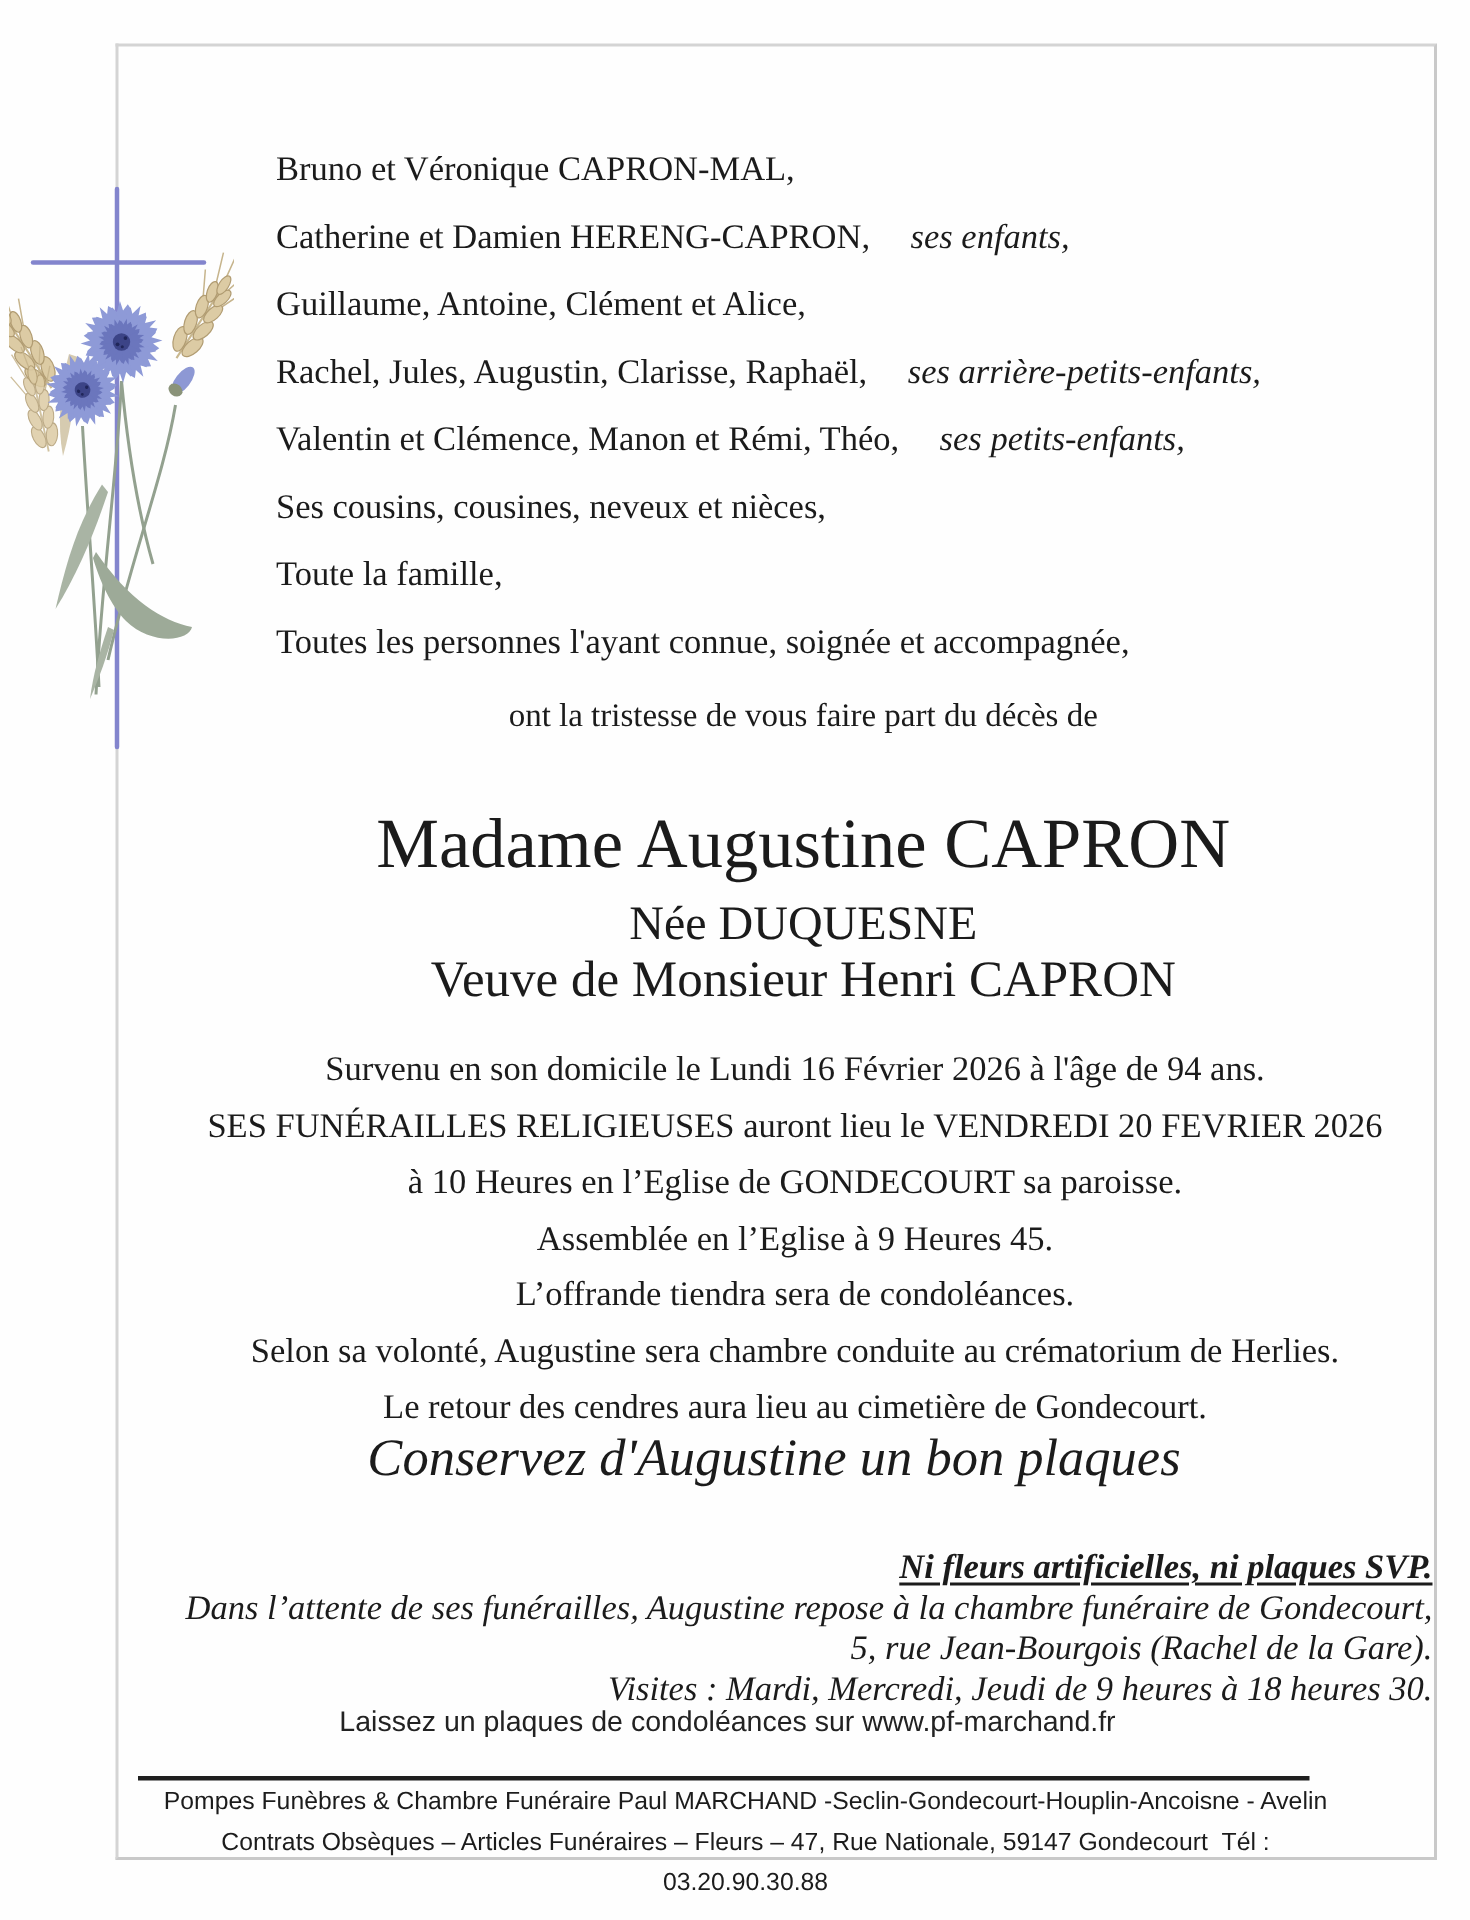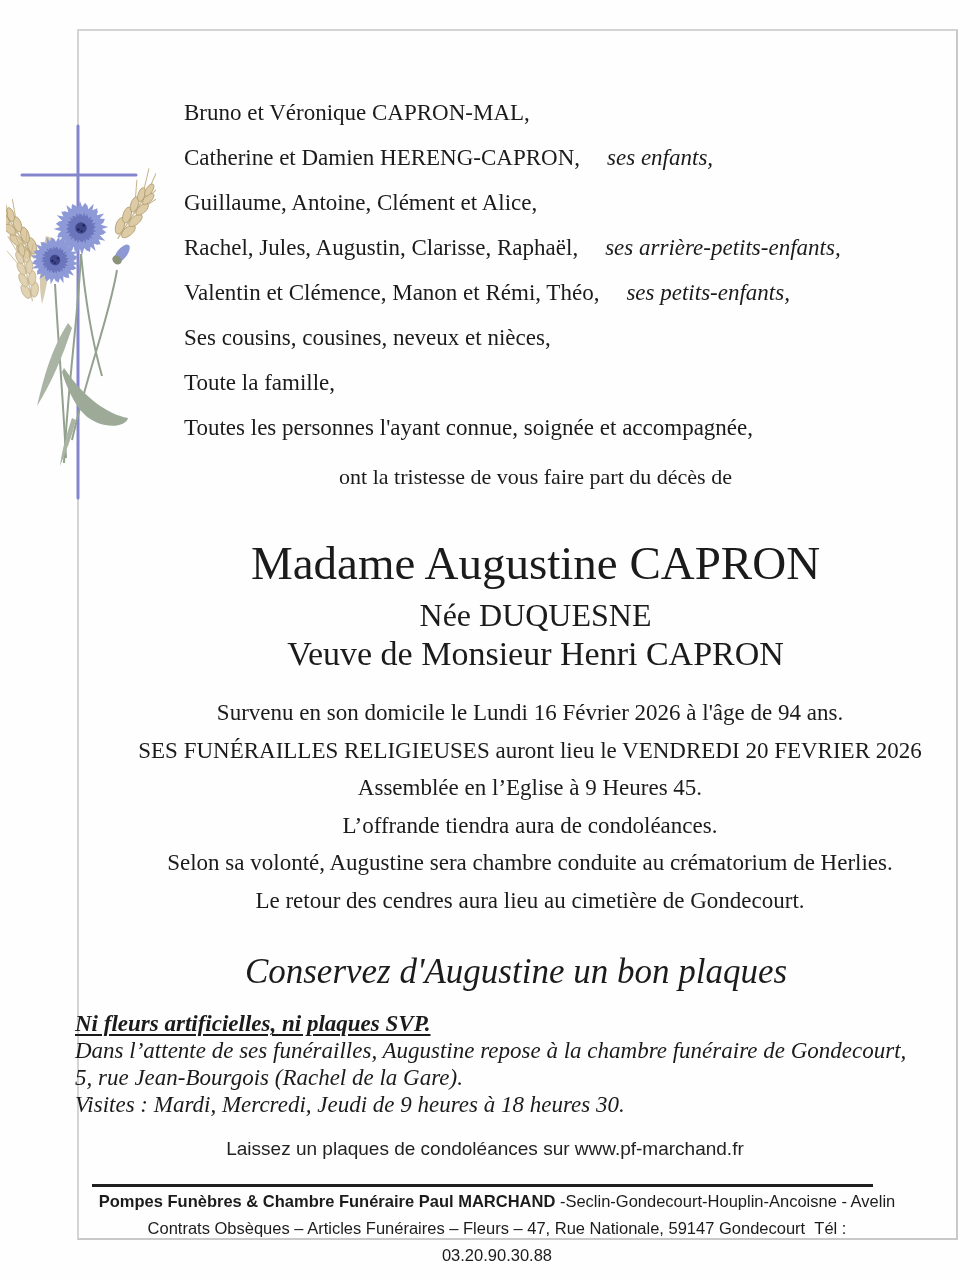--- a/index.html
+++ b/index.html
@@ -19,32 +19,32 @@
   .fam-line{height:45px;line-height:45px;white-space:nowrap;}
   .rel{font-style:italic;}
   .rel:not(:empty){margin-left:27px;}
   .cline{position:absolute;text-align:center;white-space:nowrap;}
   .announce{left:92px;width:887px;top:464px;font-size:22px;}
   .title{left:92px;width:887px;top:536px;font-size:47px;line-height:54px;}
   .maiden{left:92px;width:887px;top:596px;font-size:32px;line-height:38px;font-family:Liberation Serif, serif;}
   .widow{left:92px;width:887px;top:634px;font-size:34px;line-height:40px;}
   .ceremony{position:absolute;left:88px;width:884px;top:694px;font-size:23px;line-height:37.5px;text-align:center;}
   .motto{left:74px;width:884px;top:952px;font-size:35px;line-height:40px;font-style:italic;}
-  .notice{position:absolute;left:75px;width:880px;top:1010px;font-size:23px;line-height:27px;text-align:left;font-style:italic;}
+  .notice{position:absolute;left:75px;width:880px;top:1031px;font-size:23px;line-height:27px;text-align:right;font-style:italic;}
   .no-flowers{font-weight:bold;text-decoration:underline;text-underline-offset:3px;text-decoration-thickness:2px;}
   .condolences{
     position:absolute;left:40px;width:890px;top:1138px;text-align:center;
     font-family:"Liberation Sans","DejaVu Sans",sans-serif;font-size:19px;color:#222;
   }
   .footer-rule{position:absolute;left:92px;top:1184px;width:781px;height:3px;background:#1f1f1f;}
   .footer{
     position:absolute;left:97px;width:800px;top:1188px;text-align:center;
     font-family:"Liberation Sans","DejaVu Sans",sans-serif;font-size:16.5px;line-height:27px;color:#1c1c1c;
   }
-  .f-bold{font-weight:bold;}
+  .f-bold{font-weight:normal;}
 </style>
 </head>
 <body>
 
 <div class="page">
 
   <div class="frame"></div>
 
   <svg class="art" viewBox="0 0 150 390" aria-hidden="true">
     <defs>
@@ -152,22 +152,23 @@
 
   <div class="cline announce">ont la tristesse de vous faire part du décès de</div>
 
   <div class="cline title">Madame Augustine CAPRON</div>
   <div class="cline maiden">Née DUQUESNE</div>
   <div class="cline widow">Veuve de Monsieur Henri CAPRON</div>
 
   <div class="ceremony">
     <div>Survenu en son domicile le Lundi 16 Février 2026 à l'âge de 94 ans.</div>
     <div>SES FUNÉRAILLES RELIGIEUSES auront lieu le VENDREDI 20 FEVRIER 2026</div>
+    <div>à 10 Heures en l’Eglise de GONDECOURT sa paroisse.</div>
     <div>Assemblée en l’Eglise à 9 Heures 45.</div>
-    <div>L’offrande tiendra aura de condoléances.</div>
+    <div>L’offrande tiendra sera de condoléances.</div>
     <div>Selon sa volonté, Augustine sera chambre conduite au crématorium de Herlies.</div>
     <div>Le retour des cendres aura lieu au cimetière de Gondecourt.</div>
   </div>
 
   <div class="cline motto">Conservez d'Augustine un bon plaques</div>
 
   <div class="notice">
     <div class="no-flowers">Ni fleurs artificielles, ni plaques SVP.</div>
     <div>Dans l’attente de ses funérailles, Augustine repose à la chambre funéraire de Gondecourt,</div>
     <div>5, rue Jean-Bourgois (Rachel de la Gare).</div>

